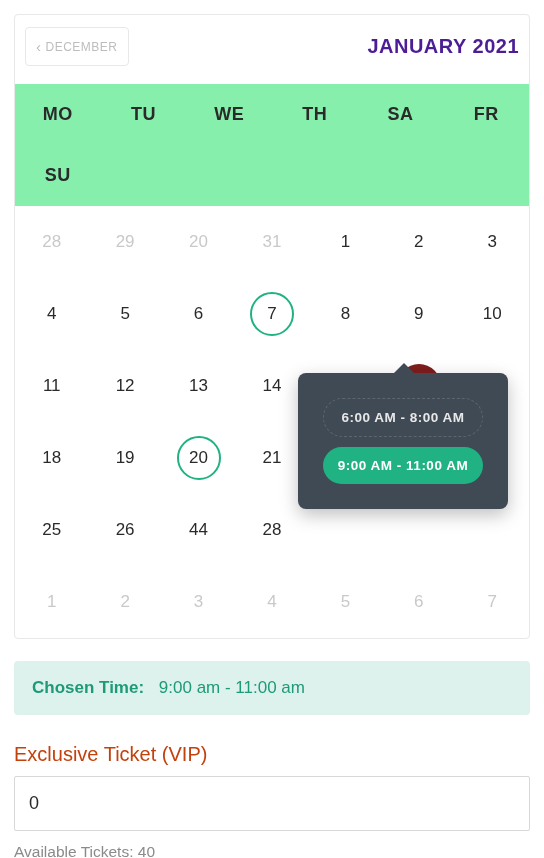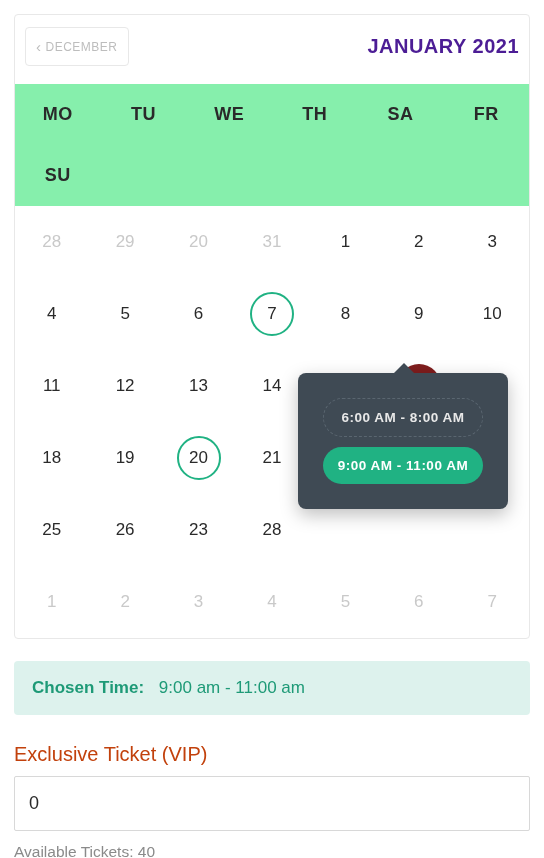--- a/index.html
+++ b/index.html
@@ -129,21 +129,21 @@
       <div class="day-cell"></div>
       <div class="day-cell"></div>
       <div class="day-cell"></div>
       <div class="day-cell">
         <div class="day-num">25</div>
       </div>
       <div class="day-cell">
         <div class="day-num">26</div>
       </div>
       <div class="day-cell">
-        <div class="day-num">23</div>
+        <div class="day-num">44</div>
       </div>
       <div class="day-cell">
         <div class="day-num">28</div>
       </div>
       <div class="day-cell"></div>
       <div class="day-cell"></div>
       <div class="day-cell"></div>
       <div class="day-cell">
         <div class="day-num muted">1</div>
       </div>

